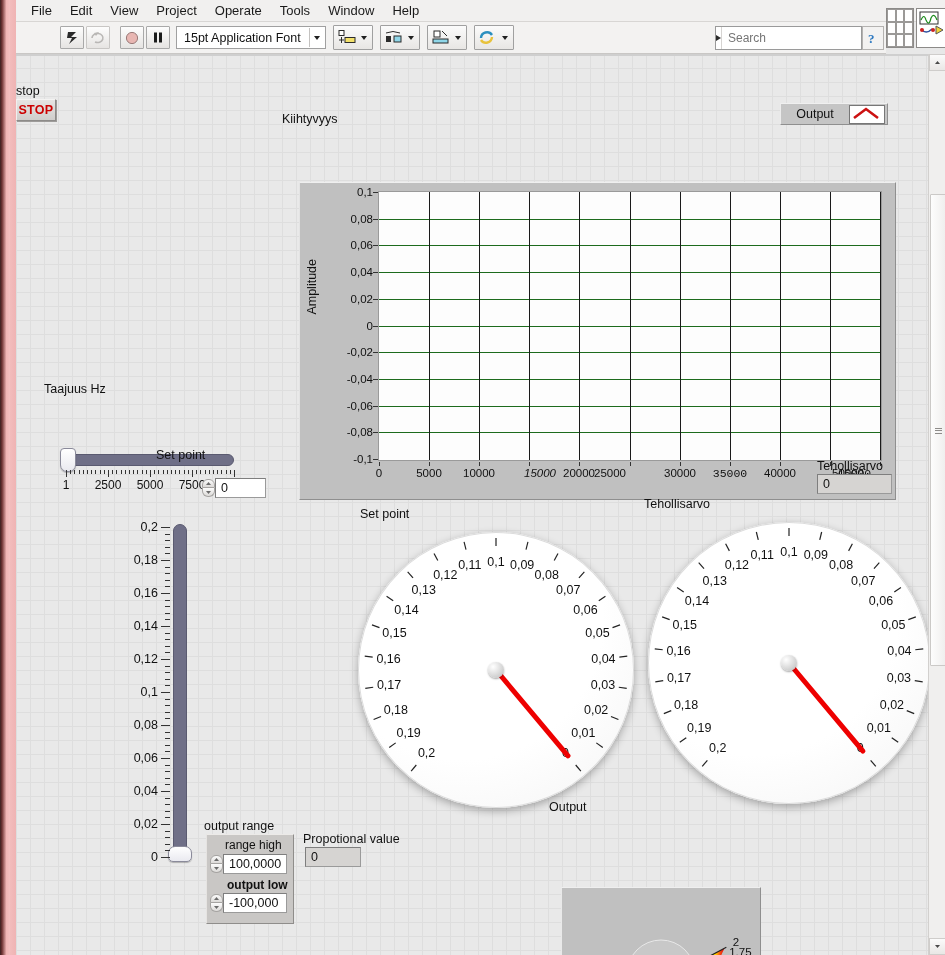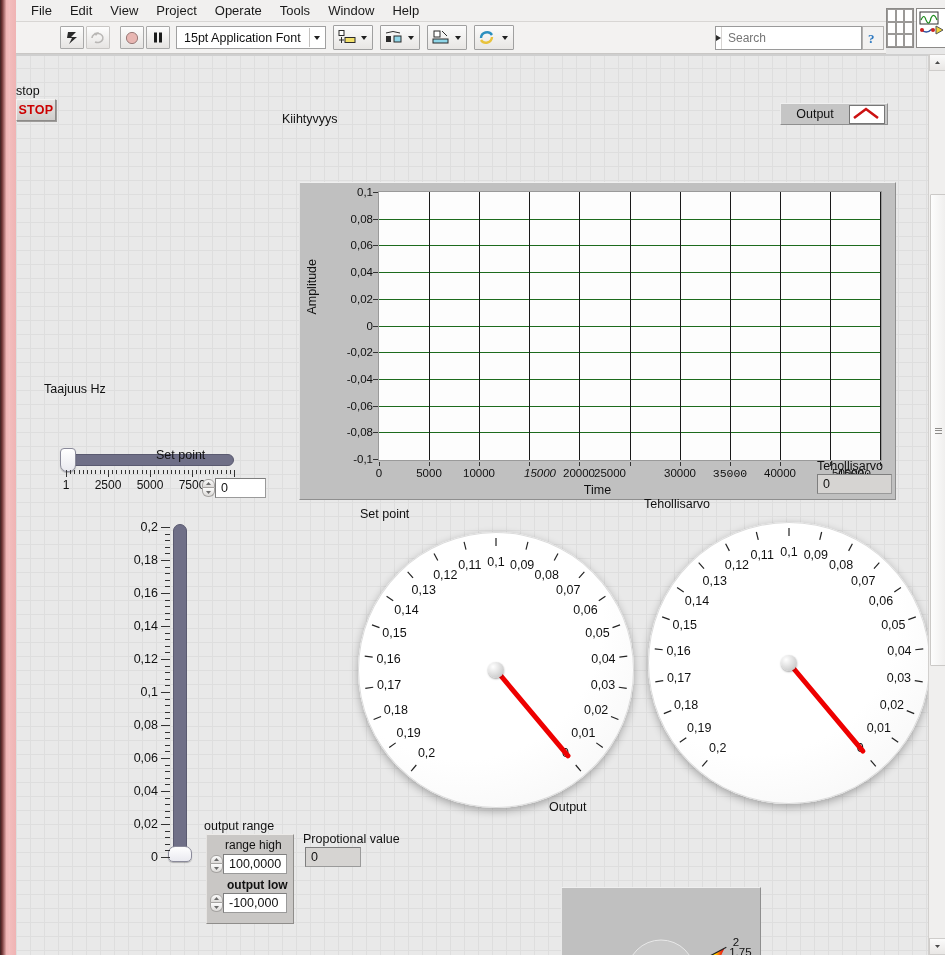--- a/index.html
+++ b/index.html
@@ -385,21 +385,20 @@
           <div class="xtickmark" style="left: 380px;"></div>
           <div class="xtick" style="left: 430px; font-family: Liberation Mono, monospace;">35000</div>
           <div class="xtickmark" style="left: 430px;"></div>
           <div class="xtick" style="left: 480px;">40000</div>
           <div class="xtickmark" style="left: 480px;"></div>
           <div class="xtick" style="left: 554px; font-family: Liberation Mono, monospace;">45000</div>
           <div class="xtickmark" style="left: 530px;"></div>
           <div class="xtick" style="left: 548px;">50000</div>
           <div class="xtickmark" style="left: 580px;"></div>
         </div>
-      <div class="xtitle">Time</div>
     </div>
 
     <div class="lab" style="left:28px;top:328px;">Taajuus Hz</div>
     <div class="hslide">
       <div class="track"></div>
       <div class="knob"></div>
     </div>
     <div class="hticks" id="hticks">
         <i style="left: 6px; height: 7px;"></i>
         <i style="left: 10px; height: 4px;"></i>

